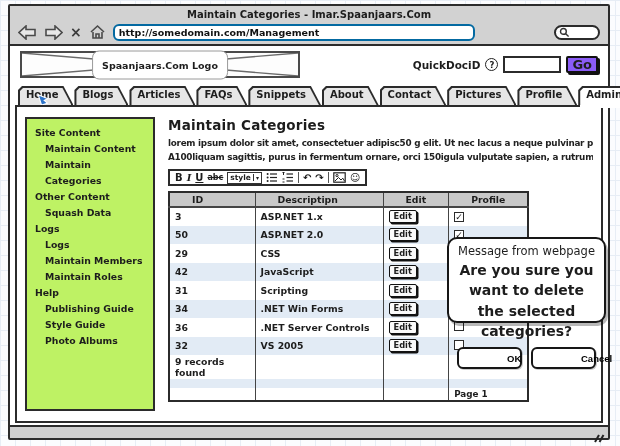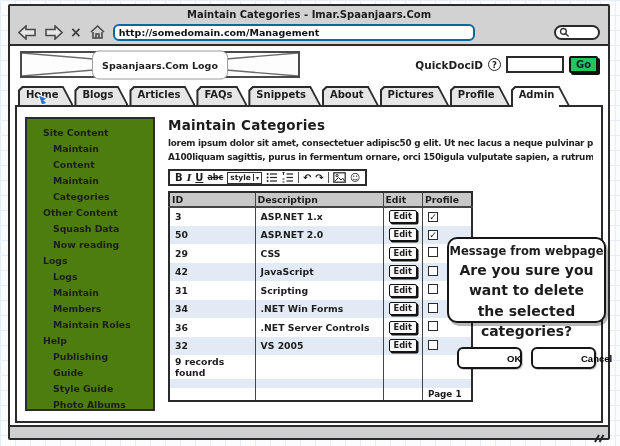--- a/index.html
+++ b/index.html
@@ -30,35 +30,35 @@
   .logo-box{width:280px;height:27px;border:2px solid #4a4a4a;position:relative;background:#fdfdfd;}
   .logo-box svg{position:absolute;inset:0;width:100%;height:100%;}
   .logo-label{position:absolute;left:50%;top:50%;transform:translate(-50%,-50%);
     background:#fff;border:1px solid #9a9a9a;border-radius:7px;padding:8px 9px;
     font-size:9.5px;font-weight:bold;white-space:nowrap;}
   .quickdoc{margin-left:auto;display:flex;align-items:center;gap:5px;}
   .quickdoc-label{font-size:10.5px;font-weight:bold;}
   .help-circle{width:13px;height:13px;border:1.5px solid #222;border-radius:50%;
     font-size:8.5px;font-weight:bold;display:flex;align-items:center;justify-content:center;}
   .quickdoc-input{width:58px;height:17px;border:2px solid #2b2b2b;background:#fff;}
-  .go-btn{min-width:29px;height:17px;border:2px solid #111;background:#22c55e;border-radius:2px;
-    box-shadow:2px 2px 0 #111;font-size:10px;font-weight:bold;text-align:center;line-height:13px;padding:0 4px;}
+  .go-btn{min-width:29px;height:17px;border:2px solid #111;background:#8b5cf6;border-radius:2px;
+    box-shadow:2px 2px 0 #111;font-size:13px;font-weight:bold;text-align:center;line-height:13px;padding:0 4px;}
   
   .tab-bar{flex:none;display:flex;height:19px;padding-left:8px;margin-top:3px;position:relative;z-index:3;}
   .tab{position:relative;height:19px;margin-right:1px;}
   .tab-bg{position:absolute;inset:0;background:#2b2b2b;
     clip-path:polygon(0 100%,0 4px,4px 0,calc(100% - 10px) 0,100% 100%);}
   .tab-bg::after{content:"";position:absolute;left:2px;top:2px;right:2px;bottom:0;background:#e6e6e6;
     clip-path:polygon(0 100%,0 3px,3px 0,calc(100% - 9px) 0,100% 100%);}
   .tab.active .tab-bg::after{background:#fff;}
   .tab .lbl{position:relative;z-index:1;display:block;padding:3px 15px 0 8px;font-size:10px;font-weight:bold;white-space:nowrap;}
   .tab.active::after{content:"";position:absolute;left:2px;right:11px;bottom:-3px;height:3px;background:#fff;z-index:4;}
   
   .main{flex:1;margin:0 5px;border:2px solid #2b2b2b;display:flex;padding:10px 8px;min-height:0;background:#fff;}
-  .sidebar{flex:none;width:130px;border:2px solid #2b2b2b;background:#4d7c0f;padding:6px 15px;
+  .sidebar{flex:none;width:130px;border:2px solid #2b2b2b;background:#bef264;padding:6px 7px;
     font-size:9.3px;font-weight:bold;line-height:1.72;overflow:hidden;}
   .side-group{margin-left:1px;}
   .side-item{margin-left:11px;cursor:default;}
   .content{flex:1;padding-left:13px;min-width:0;}
   .page-title{font-size:13.5px;font-weight:bold;margin:0 0 3px;letter-spacing:.2px;}
   .intro{font-size:8.8px;font-weight:bold;color:#222;line-height:1.6;letter-spacing:-.25px;
     white-space:nowrap;overflow:hidden;}
   
   .toolbar{display:inline-flex;align-items:center;gap:4px;border:2px solid #2b2b2b;background:#fff;
     padding:1px 5px;margin:5px 0 4px;height:17px;}
@@ -67,37 +67,37 @@
   .tbtn.underline{text-decoration:underline;}
   .tbtn.strike{font-size:8px;text-decoration:line-through;}
   .style-dd{display:flex;align-items:center;border:1.5px solid #333;font-size:7.5px;font-weight:bold;
     padding:0 2px;height:12px;gap:2px;}
   .style-dd .car{font-size:6px;border-left:1px solid #333;padding-left:2px;}
   .tsep{width:1px;height:11px;background:#555;}
   
   table.cat{border-collapse:collapse;border:2px solid #2b2b2b;margin-top:1px;table-layout:fixed;
     font-size:9.3px;font-weight:bold;}
   table.cat th{background:#c8c8c8;border-bottom:2px solid #444;border-left:1.5px solid #444;
-    text-align:left;padding:1px 2px;height:14px;font-size:9.3px;}
+    text-align:left;padding:1px 22px;height:14px;font-size:9.3px;}
   table.cat td{border-left:1.5px solid #444;padding:1px 5px;height:18.5px;vertical-align:middle;}
   table.cat th:first-child,table.cat td:first-child{border-left:none;}
   tbody.rows tr:nth-child(even){background:#e2ebf5;}
   tbody.tail tr:nth-child(even){background:#e2ebf5;}
   tbody.tail td.small{height:13px;font-size:8.8px;}
   tbody.tail tr.spacer td{height:9px;}
   .col-id{width:86px;} .col-desc{width:128px;} .col-edit{width:38px;} .col-sel{width:50px;}
   .edit-btn{display:inline-block;border:1.5px solid #111;box-shadow:1.5px 1.5px 0 #111;border-radius:2px;
     background:#fafafa;font-size:8.3px;font-weight:bold;line-height:9px;padding:1px 4px;}
   .cbx{display:inline-block;width:10px;height:10px;border:1.5px solid #2b2b2b;background:#fff;
     font-size:9px;line-height:8px;text-align:center;color:#1a1a1a;}
   
   .dialog{position:absolute;left:447px;top:237px;width:159px;height:86px;background:#fff;
     border:2.5px solid #161616;border-radius:10px;box-shadow:2px 3px 0 rgba(0,0,0,.28);
     z-index:20;text-align:center;padding-top:5px;}
-  .dialog-title{font-size:11.5px;font-weight:bold;text-align:center;}
+  .dialog-title{font-size:11.5px;font-weight:normal;text-align:center;}
   .dialog-msg{font-size:14px;font-weight:bold;line-height:1.45;margin-top:2px;}
   .dialog-btns{display:flex;justify-content:center;gap:9px;margin-top:6px;}
   .dlg-btn{width:65px;height:22px;border:2px solid #161616;border-radius:6px;background:#fff;
     font-size:9.5px;font-weight:bold;line-height:18px;box-shadow:1px 1px 0 rgba(0,0,0,.2);padding-left:48px;}
   
   .statusbar{flex:none;height:13px;background:#cfcfcf;border-top:2px solid #2b2b2b;margin-top:2px;position:relative;}
   .grip{position:absolute;right:3px;top:1px;}
   
   .cursor{position:absolute;left:38px;top:90px;z-index:30;}
 </style>
@@ -171,40 +171,43 @@
       <div class="tab">
         <div class="tab-bg"></div>
         <span class="lbl">Snippets</span>
       </div>
       <div class="tab">
         <div class="tab-bg"></div>
         <span class="lbl">About</span>
       </div>
       <div class="tab">
         <div class="tab-bg"></div>
+        <span class="lbl">Contact</span>
+      </div>
+      <div class="tab">
+        <div class="tab-bg"></div>
         <span class="lbl">Pictures</span>
       </div>
       <div class="tab">
         <div class="tab-bg"></div>
         <span class="lbl">Profile</span>
       </div>
       <div class="tab active">
         <div class="tab-bg"></div>
         <span class="lbl">Admin</span>
       </div>
     </div>
 
   <div class="main">
     <div class="sidebar">
         <div class="side-group">Site Content</div>
         <div class="side-item">Maintain Content</div>
         <div class="side-item">Maintain Categories</div>
         <div class="side-group">Other Content</div>
         <div class="side-item">Squash Data</div>
-        <div class="side-item">Now reading</div>
         <div class="side-group">Logs</div>
         <div class="side-item">Logs</div>
         <div class="side-item">Maintain Members</div>
         <div class="side-item">Maintain Roles</div>
         <div class="side-group">Help</div>
         <div class="side-item">Publishing Guide</div>
         <div class="side-item">Style Guide</div>
         <div class="side-item">Photo Albums</div>
       </div>
     <div class="content">

